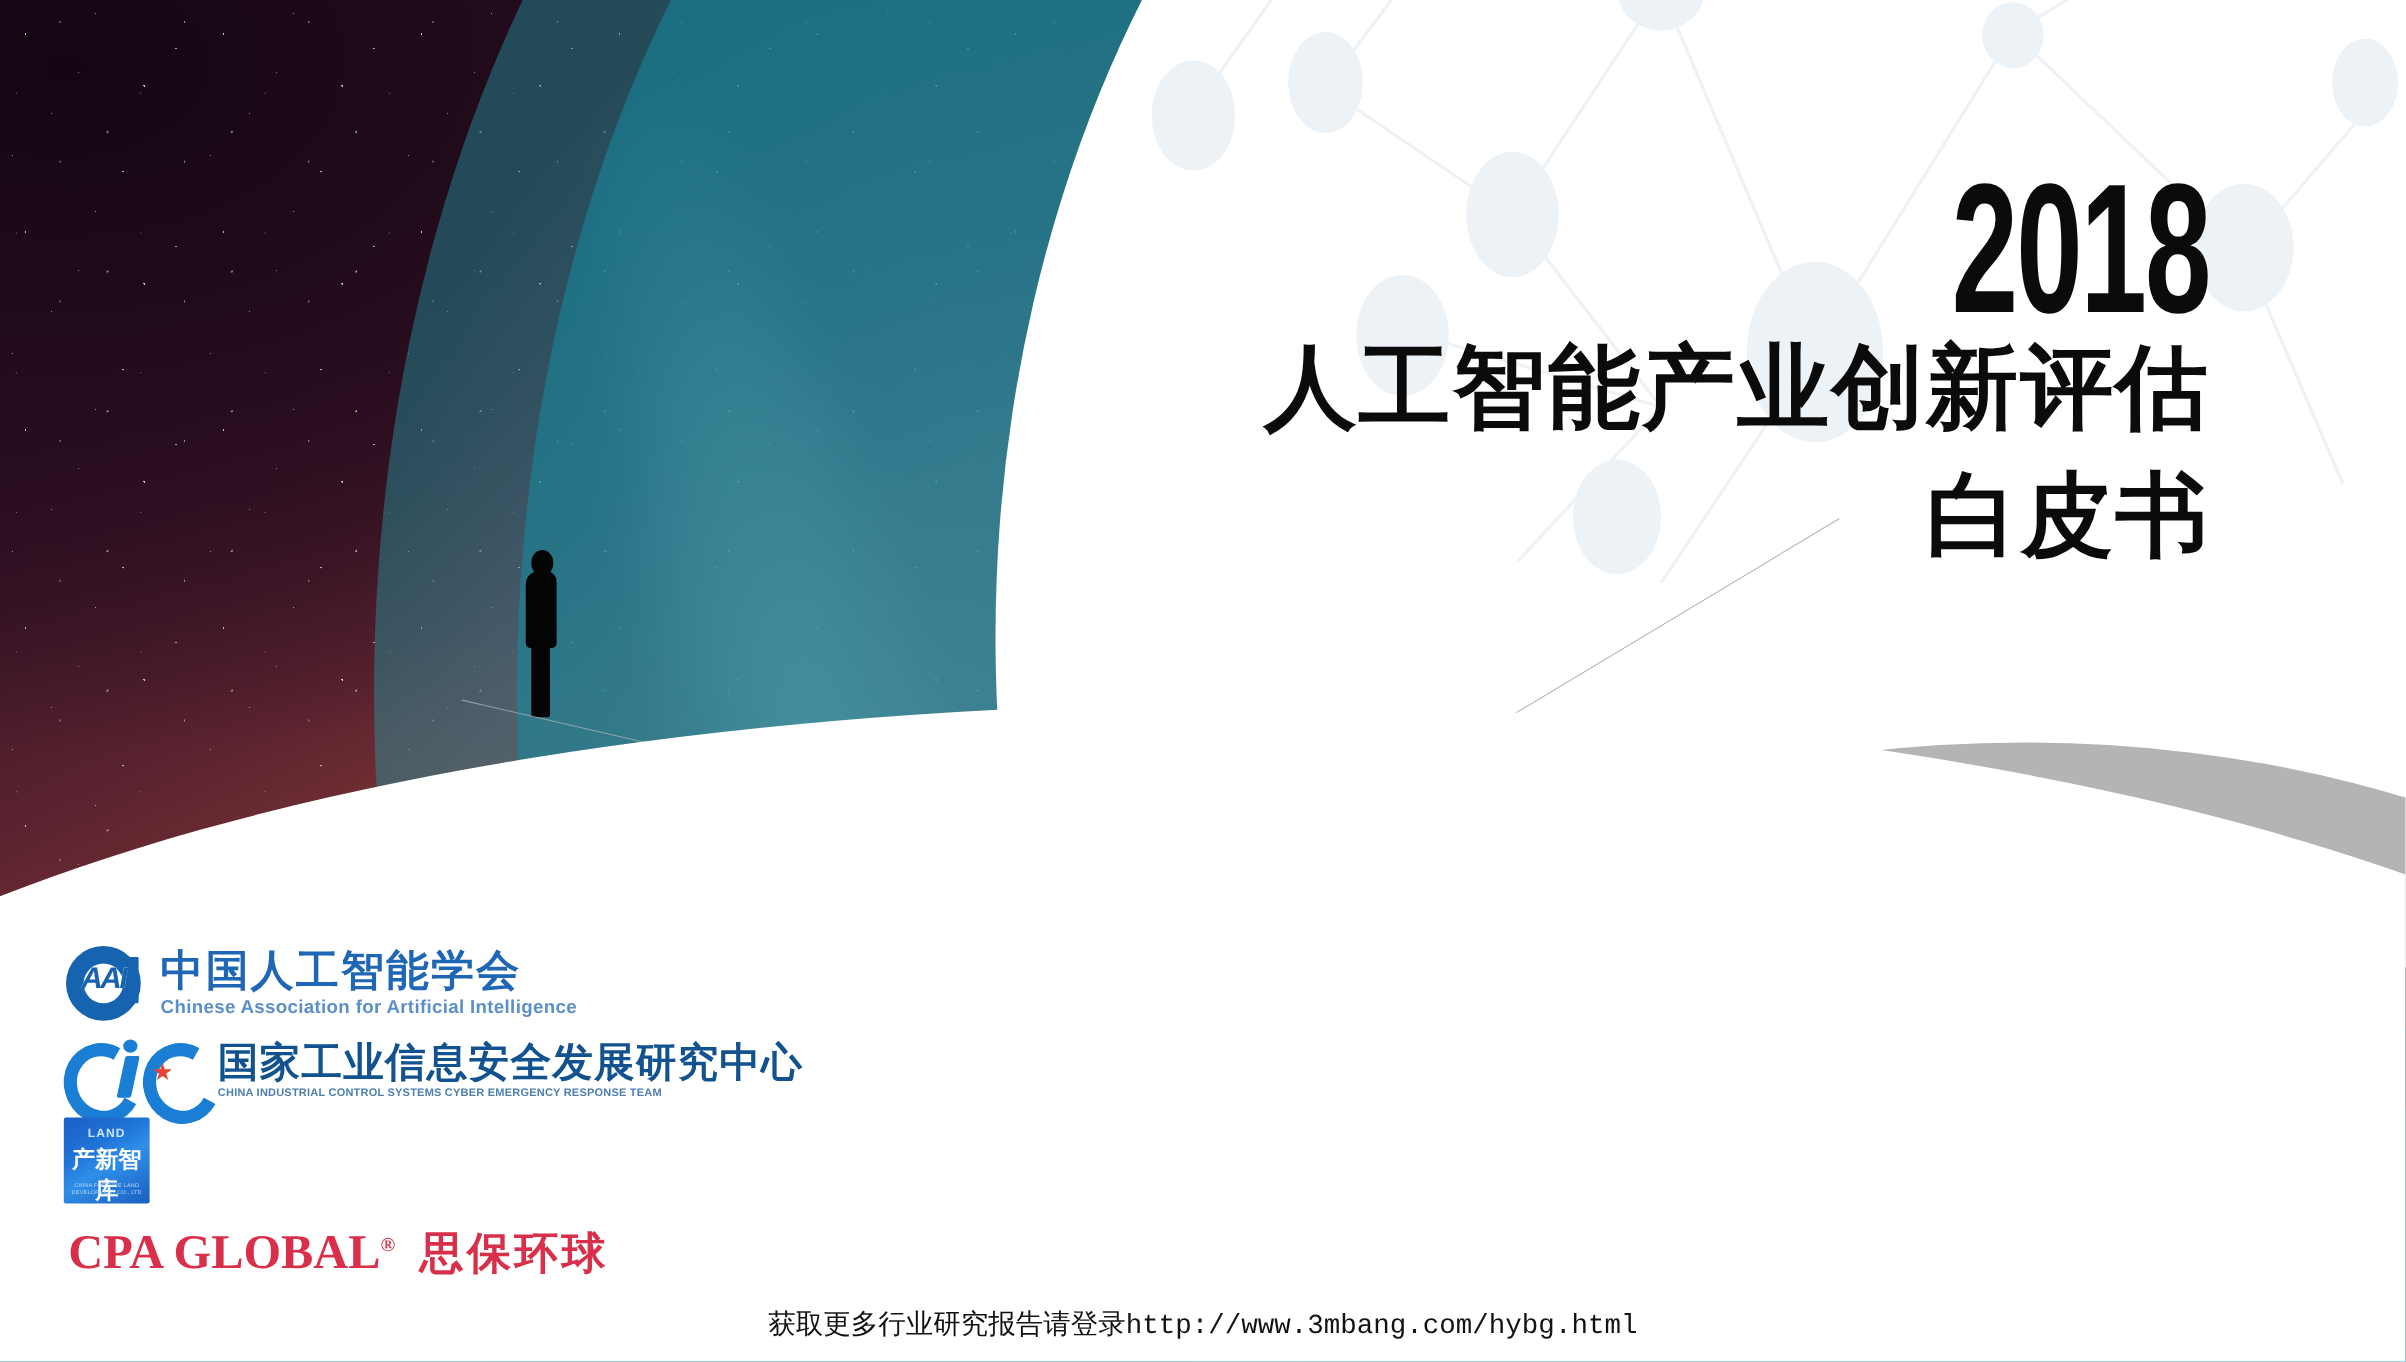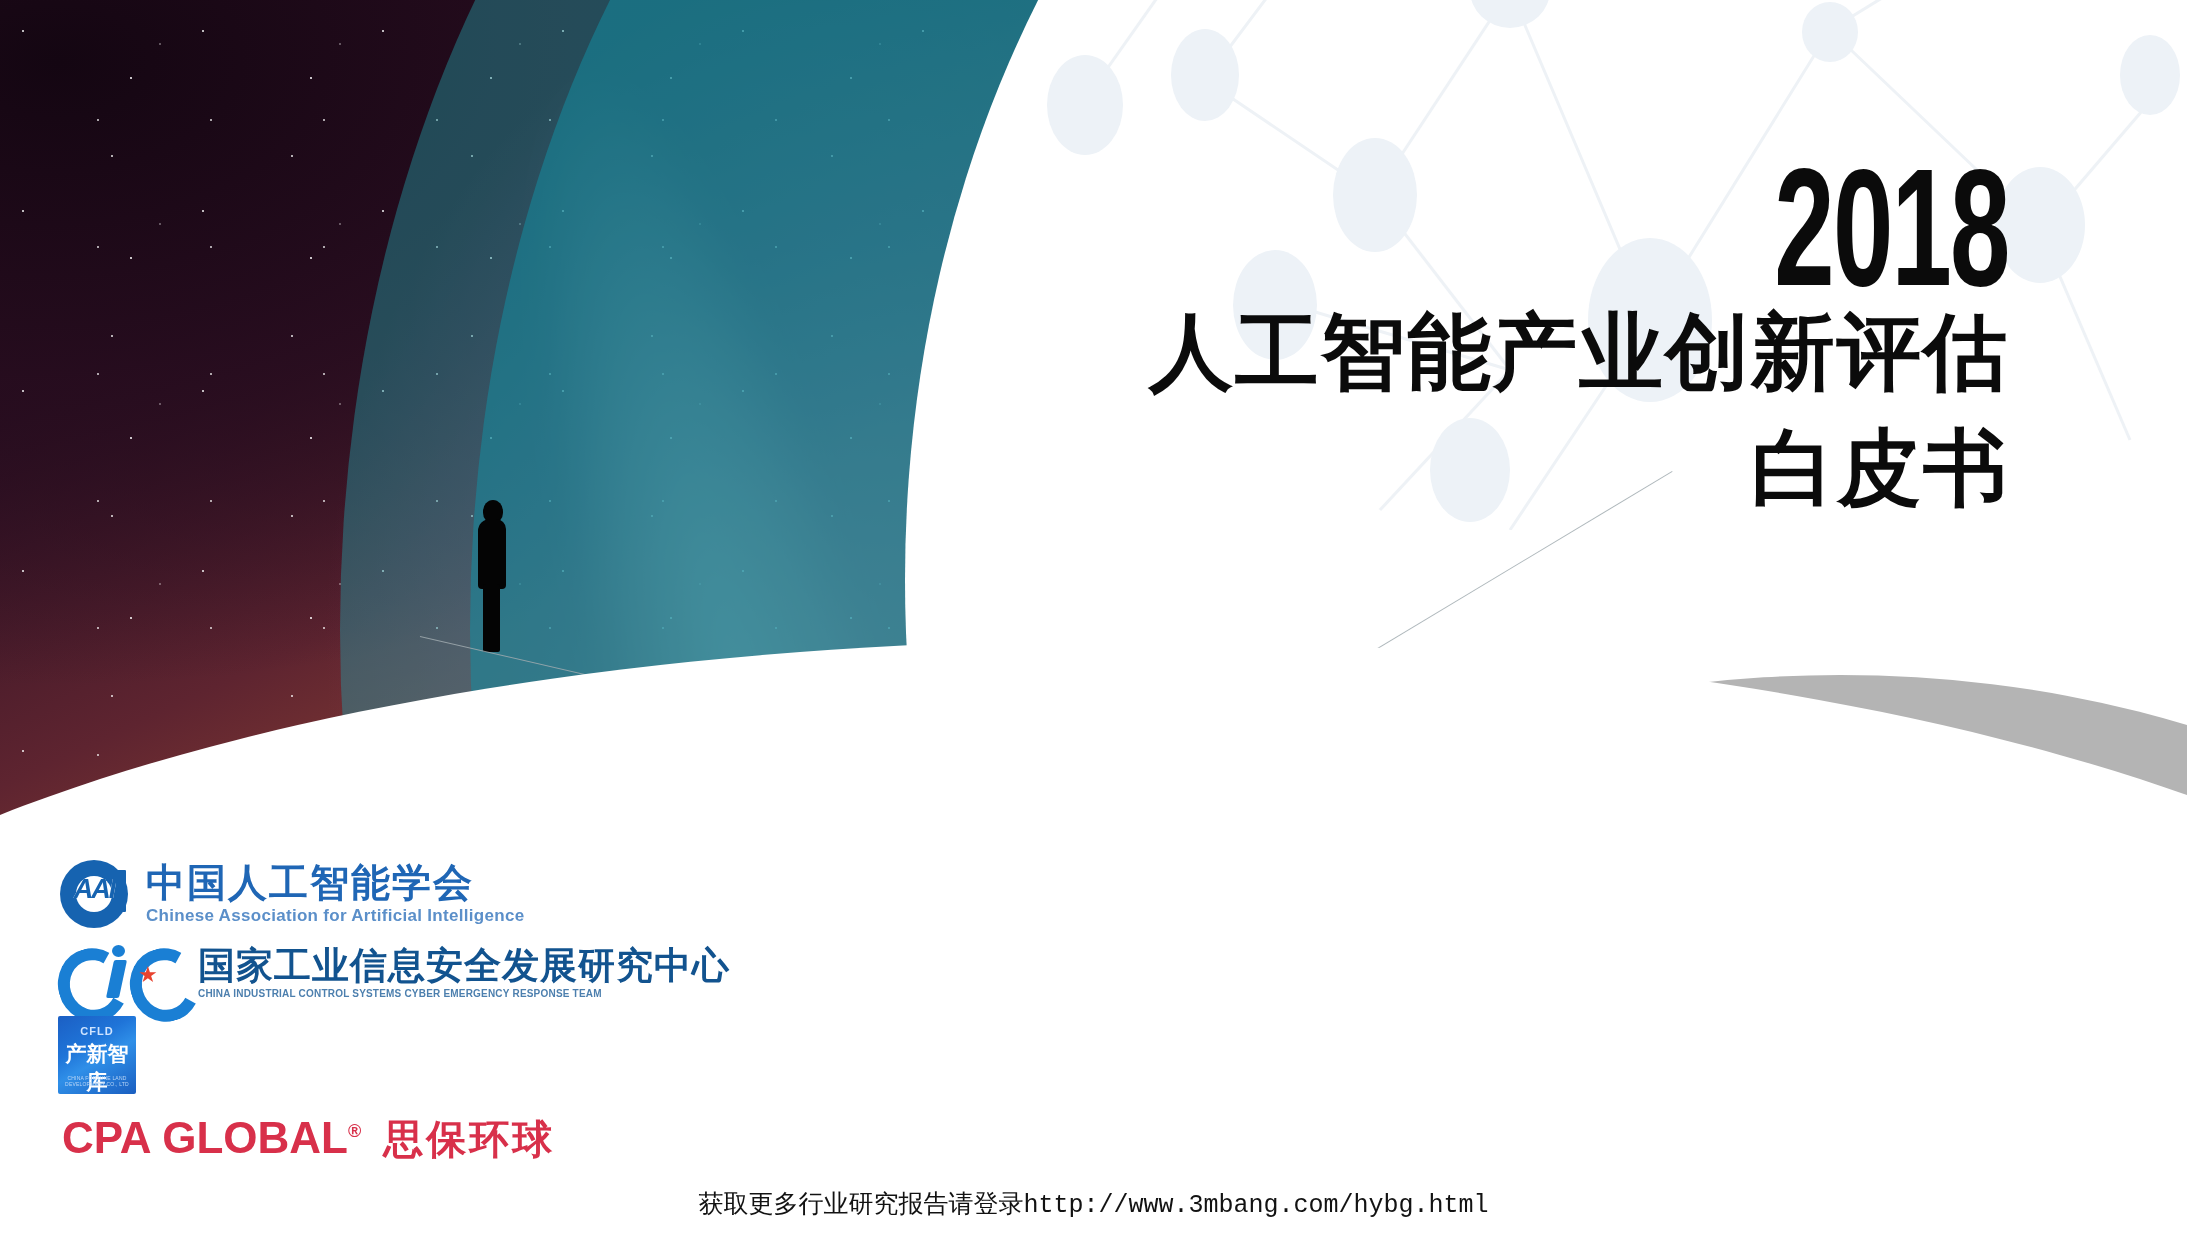--- a/index.html
+++ b/index.html
@@ -331,21 +331,21 @@
   .cfld-en{
     font-size:21px;color:#222;letter-spacing:.6px;margin-top:5px;
   }
 
   
   .cpa-row{
     display:flex;align-items:baseline;gap:22px;margin-top:18px;margin-left:4px;
   }
   .cpa-en{
     font-size:44px;font-weight:700;color:#d8304a;letter-spacing:0px;
-    font-family:Liberation Sans, sans-serif;
+    font-family:Liberation Serif, serif;
   }
   .cpa-reg{ font-size:18px; vertical-align:super; }
   .cpa-cn{
     font-size:40px;font-weight:700;color:#d8304a;letter-spacing:3px;
   }
 
   
   .footer-url{
     position:absolute;
     left:50%; bottom:18px;
@@ -453,21 +453,21 @@
         <div class="star">★</div>
       </div>
       <div class="logo-text">
         <div class="cic-cn">国家工业信息安全发展研究中心</div>
         <div class="cic-en">CHINA INDUSTRIAL CONTROL SYSTEMS CYBER EMERGENCY RESPONSE TEAM</div>
       </div>
     </div>
 
     <div class="logo-row" style="margin-top:6px;">
       <div class="cfld-mark">
-        <div class="cf-top">CFLD</div>
+        <div class="cf-top">LAND</div>
         <div class="cf-mid">产新智库</div>
         <div class="cf-bot">CHINA FORTUNE LAND DEVELOPMENT CO., LTD</div>
       </div>
     </div>
 
     <div class="cpa-row">
       <div class="cpa-en"><span>CPA GLOBAL</span><span class="cpa-reg">®</span></div>
       <div class="cpa-cn">思保环球</div>
     </div>
 

